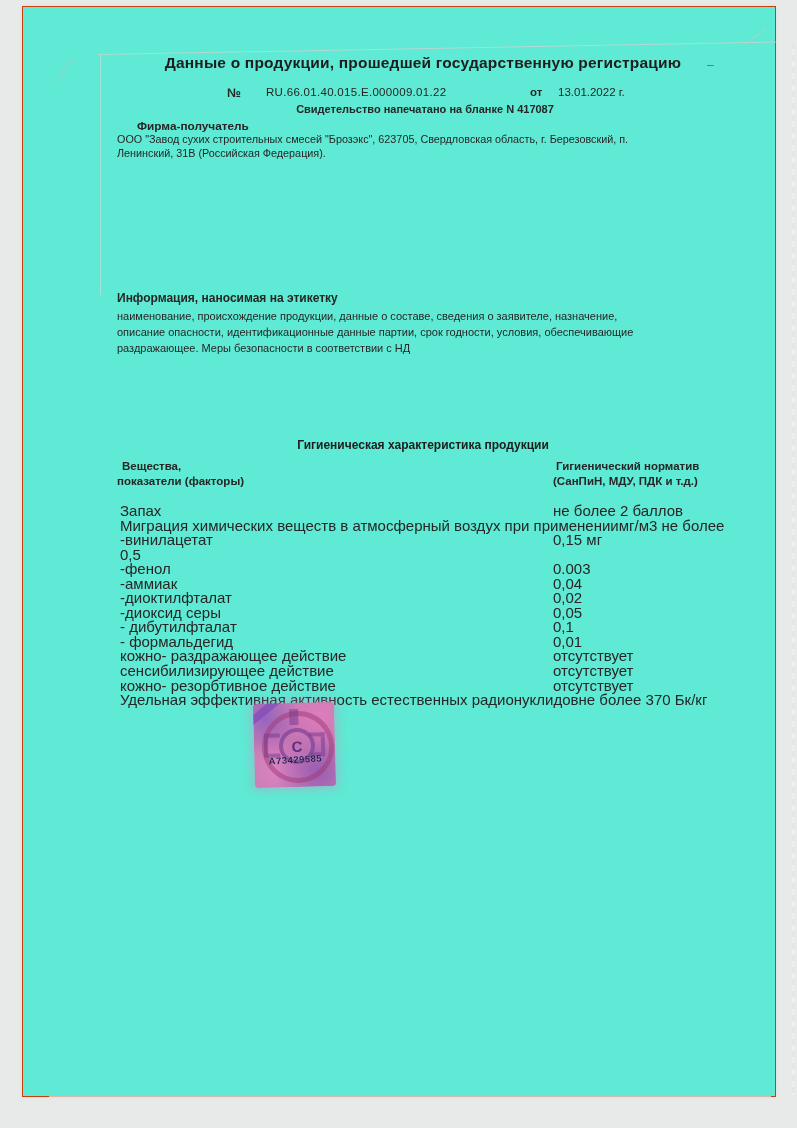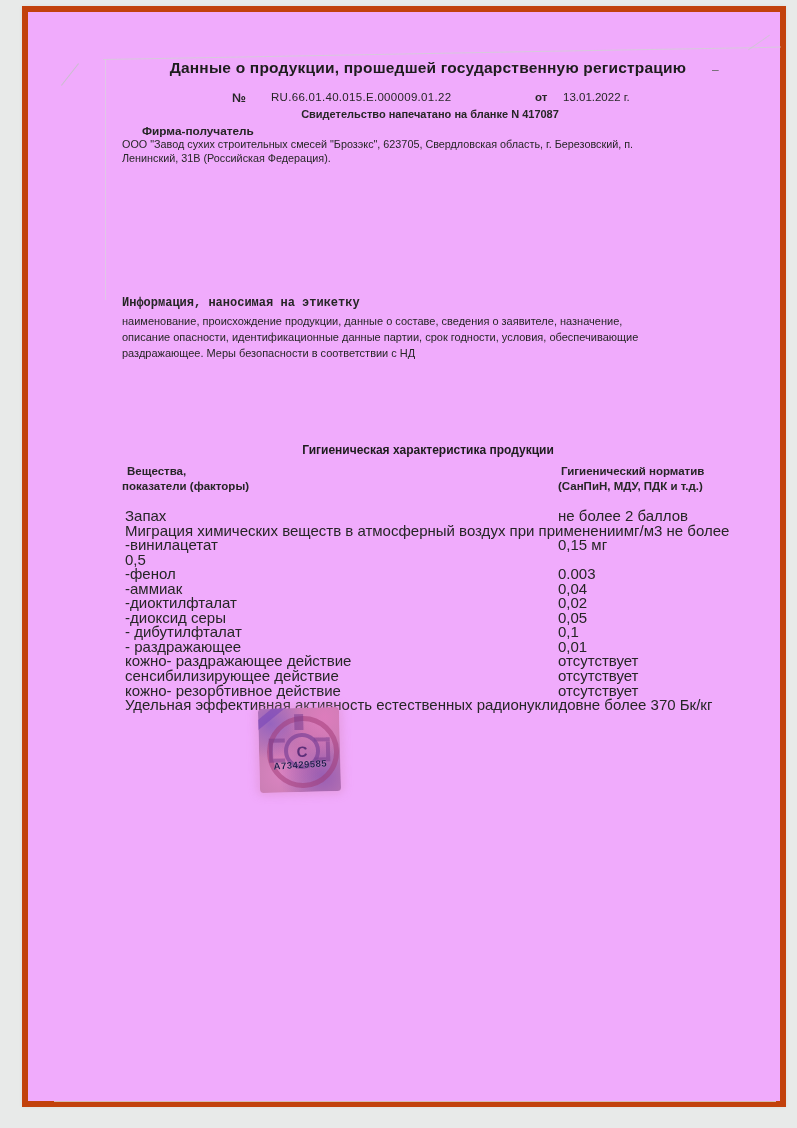--- a/index.html
+++ b/index.html
@@ -1,20 +1,20 @@
 <!DOCTYPE html>
 <html><head>
 <meta charset="utf-8">
 <style>
   html,body{margin:0;padding:0;background:#e8eae9;}
   .canvas{position:relative;width:797px;height:1128px;overflow:hidden;
           font-family:"Liberation Sans",sans-serif;color:#262626;
           -webkit-font-smoothing:antialiased;}
   .page{position:absolute;left:22px;top:6px;width:752px;height:1089px;
-        background:#f0abfc;border:6px solid #c2410c;box-shadow:0 0 4px rgba(0,0,0,.05);}
+        background:#5eead4;border:1px solid #c2410c;box-shadow:0 0 4px rgba(0,0,0,.05);}
   .abs{position:absolute;}
 
   
   .edge-top{left:75px;top:47px;width:678px;height:0;border-top:1px solid #cfd3d2;
             transform:rotate(-1.05deg);transform-origin:left top;opacity:.75;}
   .edge-left{left:77px;top:48px;height:240px;width:0;border-left:1px solid #d6dad9;opacity:.6;}
   .edge-right{left:769px;top:36px;height:1052px;width:3px;
               background:repeating-linear-gradient(180deg,#e2e5e4 0 6px,#eef0ef 6px 12px);opacity:.8;}
   .edge-bottom{left:26px;top:1089px;width:722px;height:0;border-top:1px solid #d7dad9;opacity:.8;}
   .scratch1{left:28px;top:62px;width:28px;height:0;border-top:1px solid #bfc3c2;
@@ -32,21 +32,21 @@
   .num-value{left:243px;letter-spacing:.3px;text-align:right;}
   .date-label{left:507px;font-weight:bold;}
   .date-value{left:535px;}
 
   .blank-note{left:162px;top:96px;width:480px;text-align:center;
               font-size:11px;font-weight:bold;}
 
   .rec-heading{left:94px;top:112px;font-size:11.8px;font-weight:bold;margin-left:20px;}
   .rec-line{left:94px;font-size:10.8px;line-height:13.5px;white-space:nowrap;}
 
-  .info-heading{left:94px;top:284px;font-size:12px;font-weight:bold;font-family:Liberation Mono, monospace;}
+  .info-heading{left:94px;top:284px;font-size:12px;font-weight:bold;}
   .info-line{left:94px;font-size:11px;line-height:16.2px;white-space:nowrap;}
 
   .hyg-heading{left:50px;top:431px;width:700px;text-align:center;
                font-size:12px;font-weight:bold;color:#1d1d1d;}
   .colh{font-size:11.5px;font-weight:bold;white-space:nowrap;}
 
   .hyg-table{left:97px;top:497px;width:645px;}
   .hyg-row{display:flex;height:14.55px;font-size:15px;line-height:14.55px;}
   .hyg-factor{flex:0 0 433px;white-space:nowrap;}
   .hyg-norm{flex:0 0 auto;white-space:nowrap;}
@@ -152,21 +152,21 @@
       </div>
       <div class="hyg-row">
         <span class="hyg-factor">-диоксид серы</span>
         <span class="hyg-norm">0,05</span>
       </div>
       <div class="hyg-row">
         <span class="hyg-factor">- дибутилфталат</span>
         <span class="hyg-norm">0,1</span>
       </div>
       <div class="hyg-row">
-        <span class="hyg-factor">- раздражающее</span>
+        <span class="hyg-factor">- формальдегид</span>
         <span class="hyg-norm">0,01</span>
       </div>
       <div class="hyg-row">
         <span class="hyg-factor">кожно- раздражающее действие</span>
         <span class="hyg-norm">отсутствует</span>
       </div>
       <div class="hyg-row">
         <span class="hyg-factor">сенсибилизирующее действие</span>
         <span class="hyg-norm">отсутствует</span>
       </div>

